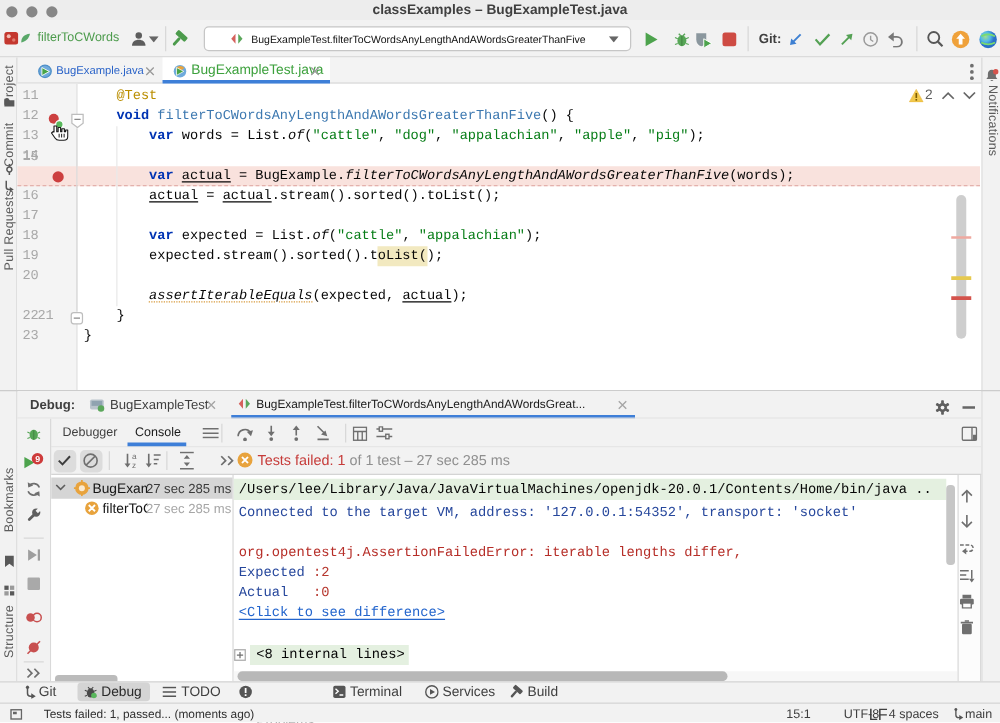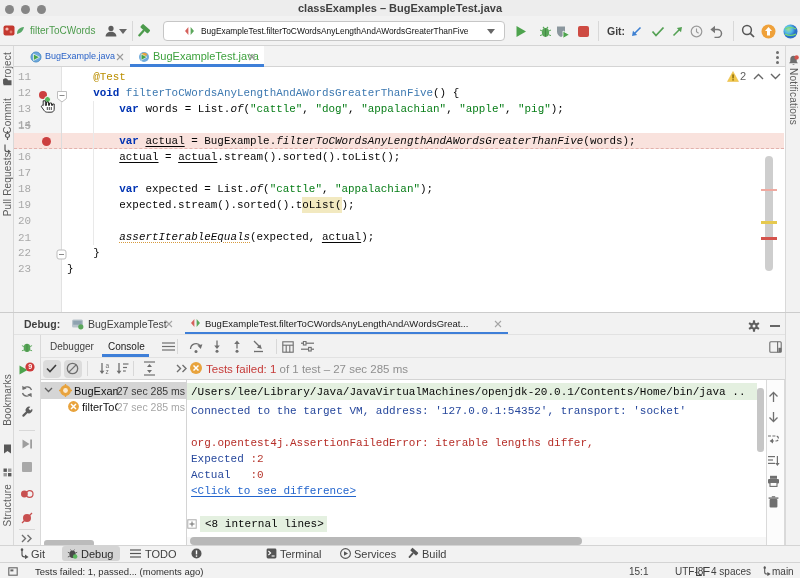--- a/index.html
+++ b/index.html
@@ -199,21 +199,21 @@
 <div class="lnum" style="top:69px;">11</div>
 <div class="lnum" style="top:85px;">12</div>
 <div class="lnum" style="top:101px;">13</div>
 <div class="lnum" style="top:117px;">14</div>
 <div class="lnum" style="top:118px;">15</div>
 <div class="lnum" style="top:149px;">16</div>
 <div class="lnum" style="top:165px;">17</div>
 <div class="lnum" style="top:181px;">18</div>
 <div class="lnum" style="top:197px;">19</div>
 <div class="lnum" style="top:213px;">20</div>
-<div class="lnum" style="top:230px;">21</div>
+<div class="lnum" style="top:245px;margin-left:12px;">21</div>
 <div class="lnum" style="top:245px;">22</div>
 <div class="lnum" style="top:261px;">23</div>
 
 <div class="abs" style="left:39px;top:91px;width:8px;height:8px;border-radius:50%;background:#CC3F3F;"></div>
 <div class="abs" style="left:44px;top:96px;width:5px;height:5px;border-radius:50%;background:#59B75C;border:0.5px solid #fff;"></div>
 <div class="abs" style="left:42px;top:137px;width:9px;height:9px;border-radius:50%;background:#CC3F3F;"></div>
 
 <svg class="abs" style="left:56px;top:90px;" width="12" height="13" viewBox="0 0 12 13">
  <path d="M1.5 1.5 h9 v7 l-4.5 3.5 l-4.5 -3.5 z" fill="#FFFFFF" stroke="#BDBDBD" stroke-width="1"></path>
  <line x1="3.5" y1="5.5" x2="8.5" y2="5.5" stroke="#8A8A8A" stroke-width="1"></line>

